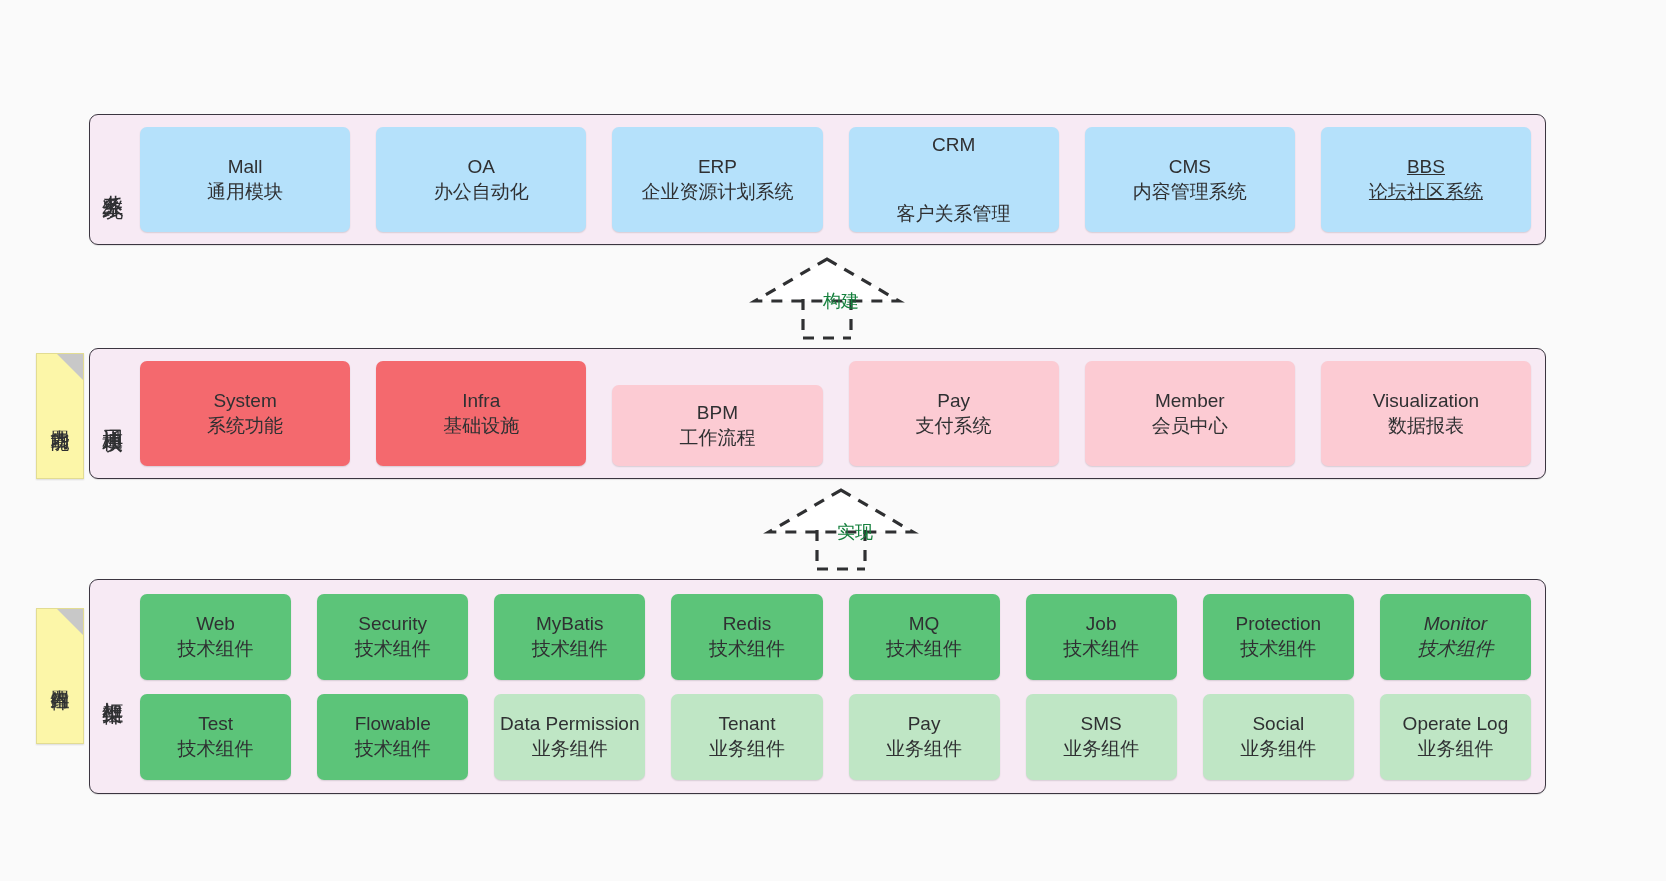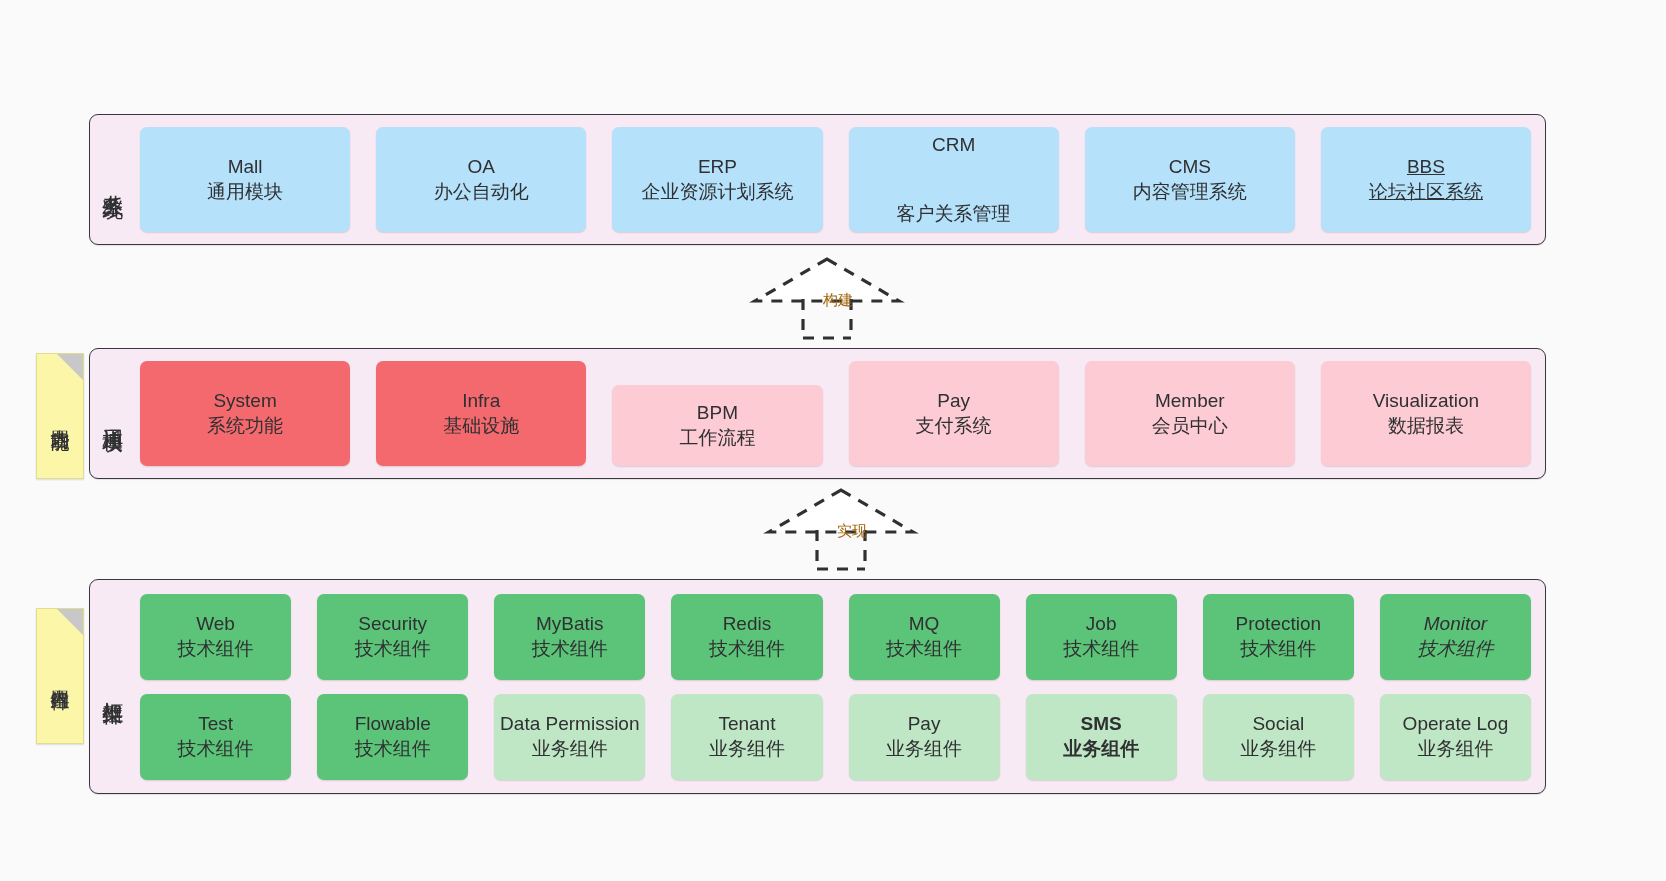--- a/index.html
+++ b/index.html
@@ -111,23 +111,23 @@
     width: 0; height: 0;
     border-top: 26px solid #c8c8c8;
     border-left: 26px solid transparent;
   }
 
   
   .arrow { position: absolute; }
   .arrow svg { display: block; overflow: visible; }
   .arrow-label {
     position: absolute;
-    font-size: 15px;
+    font-size: 18px;
     line-height: 1;
-    color: #a16207;
+    color: #15803d;
     background: transparent;
     white-space: nowrap;
     user-select: none;
   }
 </style>
 </head>
 <body>
 
 <div id="canvas">
     <div class="layer" style="left: 89px; top: 114px; width: 1457px; height: 131px;">
@@ -251,21 +251,21 @@
             <div class="cn">业务组件</div>
           </div>
           <div class="card c-lightgreen" style="min-height: 86px;">
             <div class="en">Tenant</div>
             <div class="cn">业务组件</div>
           </div>
           <div class="card c-lightgreen" style="min-height: 86px;">
             <div class="en">Pay</div>
             <div class="cn">业务组件</div>
           </div>
-          <div class="card c-lightgreen" style="min-height: 86px; font-weight: bold;">
+          <div class="card c-lightgreen" style="min-height: 86px;">
             <div class="en">SMS</div>
             <div class="cn">业务组件</div>
           </div>
           <div class="card c-lightgreen" style="min-height: 86px;">
             <div class="en">Social</div>
             <div class="cn">业务组件</div>
           </div>
           <div class="card c-lightgreen" style="min-height: 86px;">
             <div class="en">Operate Log</div>
             <div class="cn">业务组件</div>

